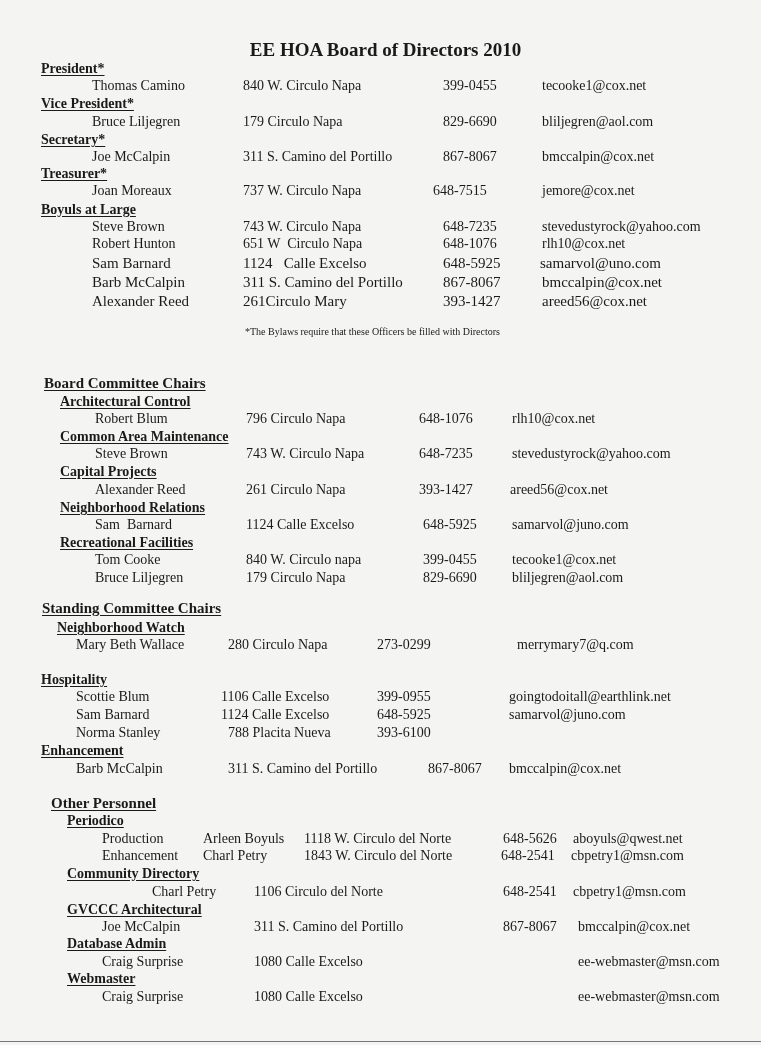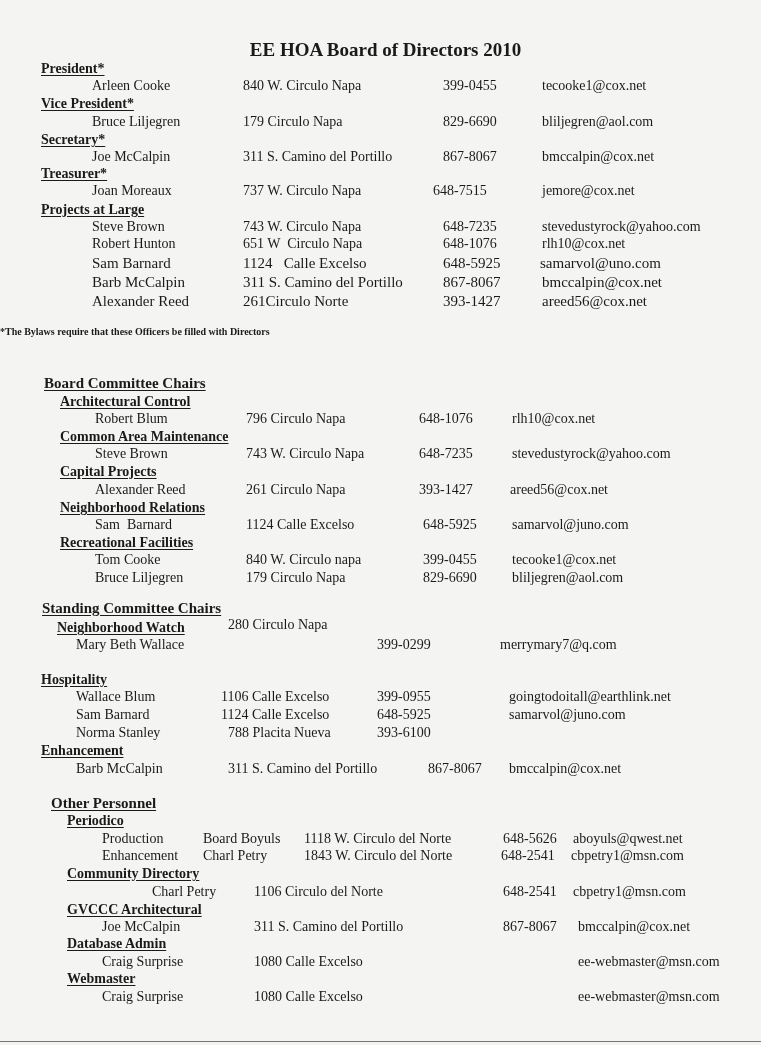--- a/index.html
+++ b/index.html
@@ -6,31 +6,31 @@
   body{width:761px;height:1045px;background:#f4f4f2;position:relative;overflow:hidden;
        font-family:"Liberation Serif","DejaVu Serif",serif;color:#1a1a1a;}
   .page{position:absolute;left:0;top:0;width:761px;height:1045px;}
   .bottomline{position:absolute;left:0;top:1041px;width:761px;height:1px;background:#777;}
   .t{position:absolute;white-space:pre;line-height:1;}
   .title{font-size:19px;font-weight:bold;left:0;width:771px;text-align:center;top:40px;}
   .h1{font-size:15px;font-weight:bold;text-decoration:underline;text-underline-offset:2px;}
   .h2{font-size:14px;font-weight:bold;text-decoration:underline;text-underline-offset:2px;}
   .c{font-size:14px;}
   .c15{font-size:15px;}
-  .note{font-size:10px;font-weight:bold;left:0;width:745px;text-align:left;}
+  .note{font-size:10px;font-weight:normal;left:0;width:745px;text-align:center;}
 </style>
 </head>
 <body>
 
 <div class="page">
 
   <div class="t title">EE HOA Board of Directors 2010</div>
 
   <div class="t h2" style="left:41px;top:62px">President*</div>
-  <div class="t c" style="left:92px;top:79px">Arleen Cooke</div>
+  <div class="t c" style="left:92px;top:79px">Thomas Camino</div>
   <div class="t c" style="left:243px;top:79px">840 W. Circulo Napa</div>
   <div class="t c" style="left:443px;top:79px">399-0455</div>
   <div class="t c" style="left:542px;top:79px">tecooke1@cox.net</div>
 
   <div class="t h2" style="left:41px;top:97px">Vice President*</div>
   <div class="t c" style="left:92px;top:115px">Bruce Liljegren</div>
   <div class="t c" style="left:243px;top:115px">179 Circulo Napa</div>
   <div class="t c" style="left:443px;top:115px">829-6690</div>
   <div class="t c" style="left:542px;top:115px">bliljegren@aol.com</div>
 
@@ -39,21 +39,21 @@
   <div class="t c" style="left:243px;top:150px">311 S. Camino del Portillo</div>
   <div class="t c" style="left:443px;top:150px">867-8067</div>
   <div class="t c" style="left:542px;top:150px">bmccalpin@cox.net</div>
 
   <div class="t h2" style="left:41px;top:167px">Treasurer*</div>
   <div class="t c" style="left:92px;top:184px">Joan Moreaux</div>
   <div class="t c" style="left:243px;top:184px">737 W. Circulo Napa</div>
   <div class="t c" style="left:433px;top:184px">648-7515</div>
   <div class="t c" style="left:542px;top:184px">jemore@cox.net</div>
 
-  <div class="t h2" style="left:41px;top:203px">Projects at Large</div>
+  <div class="t h2" style="left:41px;top:203px">Boyuls at Large</div>
 
   <div class="t c" style="left:92px;top:220px">Steve Brown</div>
   <div class="t c" style="left:243px;top:220px">743 W. Circulo Napa</div>
   <div class="t c" style="left:443px;top:220px">648-7235</div>
   <div class="t c" style="left:542px;top:220px">stevedustyrock@yahoo.com</div>
 
   <div class="t c" style="left:92px;top:237px">Robert Hunton</div>
   <div class="t c" style="left:243px;top:237px">651 W  Circulo Napa</div>
   <div class="t c" style="left:443px;top:237px">648-1076</div>
   <div class="t c" style="left:542px;top:237px">rlh10@cox.net</div>
@@ -62,21 +62,21 @@
   <div class="t c15" style="left:243px;top:256px">1124   Calle Excelso</div>
   <div class="t c15" style="left:443px;top:256px">648-5925</div>
   <div class="t c15" style="left:540px;top:256px">samarvol@uno.com</div>
 
   <div class="t c15" style="left:92px;top:275px">Barb McCalpin</div>
   <div class="t c15" style="left:243px;top:275px">311 S. Camino del Portillo</div>
   <div class="t c15" style="left:443px;top:275px">867-8067</div>
   <div class="t c15" style="left:542px;top:275px">bmccalpin@cox.net</div>
 
   <div class="t c15" style="left:92px;top:294px">Alexander Reed</div>
-  <div class="t c15" style="left:243px;top:294px">261Circulo Norte</div>
+  <div class="t c15" style="left:243px;top:294px">261Circulo Mary</div>
   <div class="t c15" style="left:443px;top:294px">393-1427</div>
   <div class="t c15" style="left:542px;top:294px">areed56@cox.net</div>
 
   <div class="t note" style="top:327px">*The Bylaws require that these Officers be filled with Directors</div>
 
   <div class="t h1" style="left:44px;top:376px">Board Committee Chairs</div>
 
   <div class="t h2" style="left:60px;top:395px">Architectural Control</div>
   <div class="t c" style="left:95px;top:412px">Robert Blum</div>
   <div class="t c" style="left:246px;top:412px">796 Circulo Napa</div>
@@ -109,26 +109,26 @@
 
   <div class="t c" style="left:95px;top:571px">Bruce Liljegren</div>
   <div class="t c" style="left:246px;top:571px">179 Circulo Napa</div>
   <div class="t c" style="left:423px;top:571px">829-6690</div>
   <div class="t c" style="left:512px;top:571px">bliljegren@aol.com</div>
 
   <div class="t h1" style="left:42px;top:601px">Standing Committee Chairs</div>
 
   <div class="t h2" style="left:57px;top:621px">Neighborhood Watch</div>
   <div class="t c" style="left:76px;top:638px">Mary Beth Wallace</div>
-  <div class="t c" style="left:228px;top:618px">280 Circulo Napa</div>
-  <div class="t c" style="left:377px;top:638px">399-0299</div>
-  <div class="t c" style="left:500px;top:638px">merrymary7@q.com</div>
+  <div class="t c" style="left:228px;top:638px">280 Circulo Napa</div>
+  <div class="t c" style="left:377px;top:638px">273-0299</div>
+  <div class="t c" style="left:517px;top:638px">merrymary7@q.com</div>
 
   <div class="t h2" style="left:41px;top:673px">Hospitality</div>
-  <div class="t c" style="left:76px;top:690px">Wallace Blum</div>
+  <div class="t c" style="left:76px;top:690px">Scottie Blum</div>
   <div class="t c" style="left:221px;top:690px">1106 Calle Excelso</div>
   <div class="t c" style="left:377px;top:690px">399-0955</div>
   <div class="t c" style="left:509px;top:690px">goingtodoitall@earthlink.net</div>
 
   <div class="t c" style="left:76px;top:708px">Sam Barnard</div>
   <div class="t c" style="left:221px;top:708px">1124 Calle Excelso</div>
   <div class="t c" style="left:377px;top:708px">648-5925</div>
   <div class="t c" style="left:509px;top:708px">samarvol@juno.com</div>
 
   <div class="t c" style="left:76px;top:726px">Norma Stanley</div>
@@ -138,21 +138,21 @@
   <div class="t h2" style="left:41px;top:744px">Enhancement</div>
   <div class="t c" style="left:76px;top:762px">Barb McCalpin</div>
   <div class="t c" style="left:228px;top:762px">311 S. Camino del Portillo</div>
   <div class="t c" style="left:428px;top:762px">867-8067</div>
   <div class="t c" style="left:509px;top:762px">bmccalpin@cox.net</div>
 
   <div class="t h1" style="left:51px;top:796px">Other Personnel</div>
 
   <div class="t h2" style="left:67px;top:814px">Periodico</div>
   <div class="t c" style="left:102px;top:832px">Production</div>
-  <div class="t c" style="left:203px;top:832px">Board Boyuls</div>
+  <div class="t c" style="left:203px;top:832px">Arleen Boyuls</div>
   <div class="t c" style="left:304px;top:832px">1118 W. Circulo del Norte</div>
   <div class="t c" style="left:503px;top:832px">648-5626</div>
   <div class="t c" style="left:573px;top:832px">aboyuls@qwest.net</div>
 
   <div class="t c" style="left:102px;top:849px">Enhancement</div>
   <div class="t c" style="left:203px;top:849px">Charl Petry</div>
   <div class="t c" style="left:304px;top:849px">1843 W. Circulo del Norte</div>
   <div class="t c" style="left:501px;top:849px">648-2541</div>
   <div class="t c" style="left:571px;top:849px">cbpetry1@msn.com</div>
 

